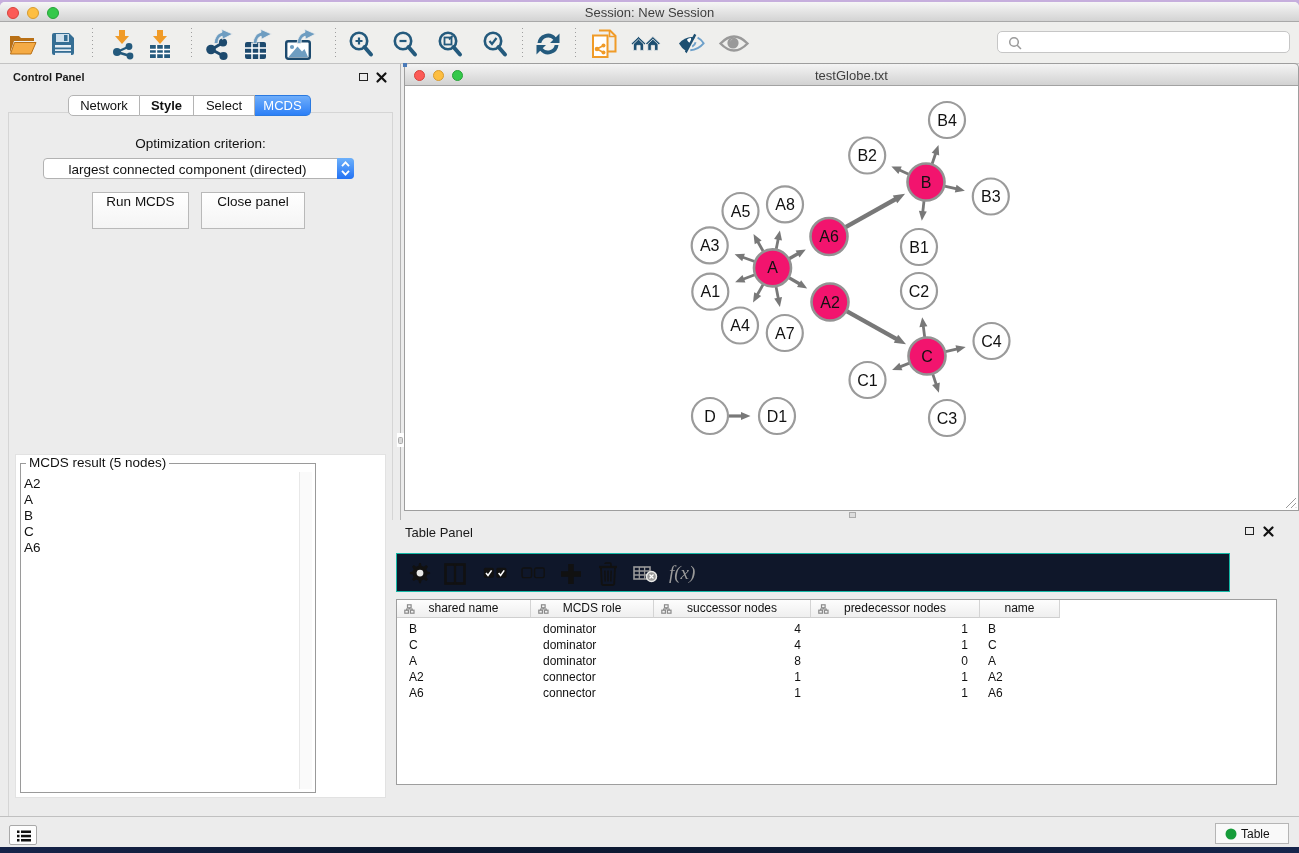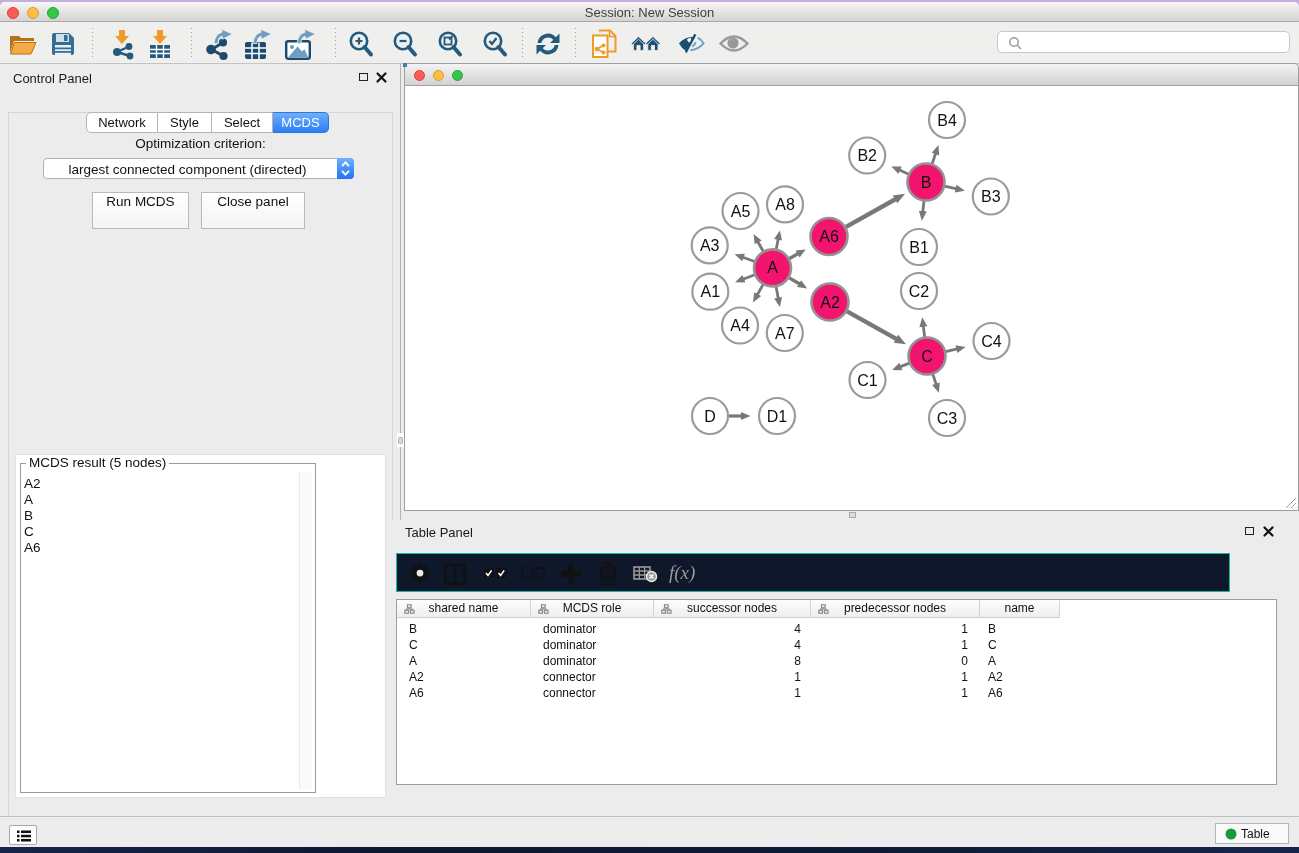--- a/index.html
+++ b/index.html
@@ -9,21 +9,21 @@
 #appbg { left:0; top:2px; width:1299px; height:845px; background:#ececec; border-radius:5px 5px 0 0; }
 #darkstrip { left:0; top:847px; width:1299px; height:6px; background:linear-gradient(90deg,#16244a,#0c1830 30%,#0e1b36 70%,#16254c); }
 #titlebar { left:0; top:2px; width:1299px; height:20px; background:linear-gradient(#f6f6f6,#d3d3d3); border-bottom:1px solid #a9a9a9; border-radius:5px 5px 0 0; }
 #titlebar .t { position:absolute; left:0; right:0; top:3px; text-align:center; font-size:13px; color:#3e3e3e; }
 .tl { position:absolute; border-radius:50%; }
 #toolbar { left:0; top:22px; width:1299px; height:42px; background:#efefed; border-bottom:1px solid #c3c3c3; }
 .sep { position:absolute; top:28px; width:1px; height:30px; background-image:linear-gradient(#9f9f9f 33%, rgba(0,0,0,0) 0%); background-size:1px 4px; }
 #search { left:997px; top:31px; width:293px; height:22px; background:#fff; border:1px solid #c6c6c6; border-radius:5px; }
 
 #cpanel { left:0; top:64px; width:401px; height:752px; background:#ececec; border-right:1px solid #b3b3b3; }
-#cpanel .hdr { position:absolute; left:13px; top:7px; font-size:13px; color:#1a1a1a; }
+#cpanel .hdr { position:absolute; left:13px; top:7px; font-size:11px; color:#1a1a1a;font-weight:bold; }
 .winbtn { position:absolute; font-size:12px; color:#222; }
 .tabs { position:absolute; display:flex; height:21px; }
 .tab { border:1px solid #b4b4b4; border-left:none; background:#fff; color:#111; font-size:13px; display:flex; align-items:center; justify-content:center; }
 .tab.first { border-left:1px solid #b4b4b4; border-radius:5px 0 0 5px; }
 .tab.last { border-radius:0 5px 5px 0; }
 .tab.sel { background:linear-gradient(#6faefa,#2c7ff7); color:#fff; border-color:#2a79e0; }
 #cpContent { left:8px; top:48px; width:385px; height:704px; border:1px solid #d5d5d5; border-bottom:none; background:#ececec; }
 #optlabel { left:0; width:401px; top:72px; text-align:center; font-size:13.5px; color:#111; }
 #dropdown { left:43px; top:94px; width:311px; height:21px; background:#fff; border:1px solid #b2b2b2; border-radius:4px; font-size:13.5px; color:#111; line-height:19px; }
 #dropdown .dtext { position:absolute; left:0; right:22px; text-align:center; top:1px; }
@@ -185,23 +185,23 @@
     </svg>
   </div>
 
 <div class="abs" id="cpanel">
   <div class="hdr">Control Panel</div>
   <div class="winbtn" style="left:359px;top:9px;width:9px;height:8px;border:1.5px solid #222;"></div>
   <svg class="winbtn" style="left:376px;top:8px" width="11" height="11" viewBox="0 0 11 11">
       <path d="M1.5 1.5 L9.5 9.5 M9.5 1.5 L1.5 9.5" stroke="#111" stroke-width="2.2" stroke-linecap="round"></path>
     </svg>
   <div class="abs" id="cpContent"></div>
-  <div class="tabs" style="left:86px;top:31px;margin-top:17px;">
+  <div class="tabs" style="left:68px;top:31px;">
     <div class="tab first" style="width:72px;">Network</div>
-    <div class="tab" style="width:54px;">Style</div>
+    <div class="tab" style="width:54px;font-weight:bold;">Style</div>
     <div class="tab" style="width:61px;">Select</div>
     <div class="tab last sel" style="width:56px;">MCDS</div>
   </div>
   <div class="abs" id="dropdown">
     <div class="dtext">largest connected component (directed)</div>
     <div class="spin">
         <svg width="17" height="21" viewBox="0 0 17 21">
           <path d="M5 8.2 L8.5 4.4 L12 8.2" stroke="#fff" stroke-width="1.8" fill="none"></path>
           <path d="M5 12.8 L8.5 16.6 L12 12.8" stroke="#fff" stroke-width="1.8" fill="none"></path>
         </svg>
@@ -217,20 +217,21 @@
       <div class="sb"></div>
     </div>
   </div>
 </div>
 
 <div class="abs" id="netwin">
   <div id="nettitle">
     <div class="tl" style="left:9px;top:6px;width:11px;height:11px;background:#fc5b57;border:0.5px solid #d8433c;"></div>
     <div class="tl" style="left:28px;top:6px;width:11px;height:11px;background:#fdbe41;border:0.5px solid #d89b2e;"></div>
     <div class="tl" style="left:47px;top:6px;width:11px;height:11px;background:#34c84a;border:0.5px solid #27a338;"></div>
+    <div class="t">testGlobe.txt</div>
   </div>
   <div id="netcanvas">
     <svg width="893" height="423" viewBox="405 87 893 423" style="left:0;top:0;">
 <line x1="763.2" y1="252.3" x2="757.0" y2="241.3" stroke="#787878" stroke-width="2.8"></line>
 <polygon points="753.5,235.1 761.6,241.4 754.7,245.3" fill="#787878"></polygon>
 <line x1="776.2" y1="250.3" x2="778.5" y2="238.4" stroke="#787878" stroke-width="2.8"></line>
 <polygon points="779.9,231.4 782.0,241.5 774.1,239.9" fill="#787878"></polygon>
 <line x1="754.6" y1="262.5" x2="741.4" y2="257.7" stroke="#787878" stroke-width="2.8"></line>
 <polygon points="734.6,255.3 744.9,254.8 742.2,262.3" fill="#787878"></polygon>
 <line x1="754.8" y1="275.7" x2="741.7" y2="280.7" stroke="#787878" stroke-width="2.8"></line>

